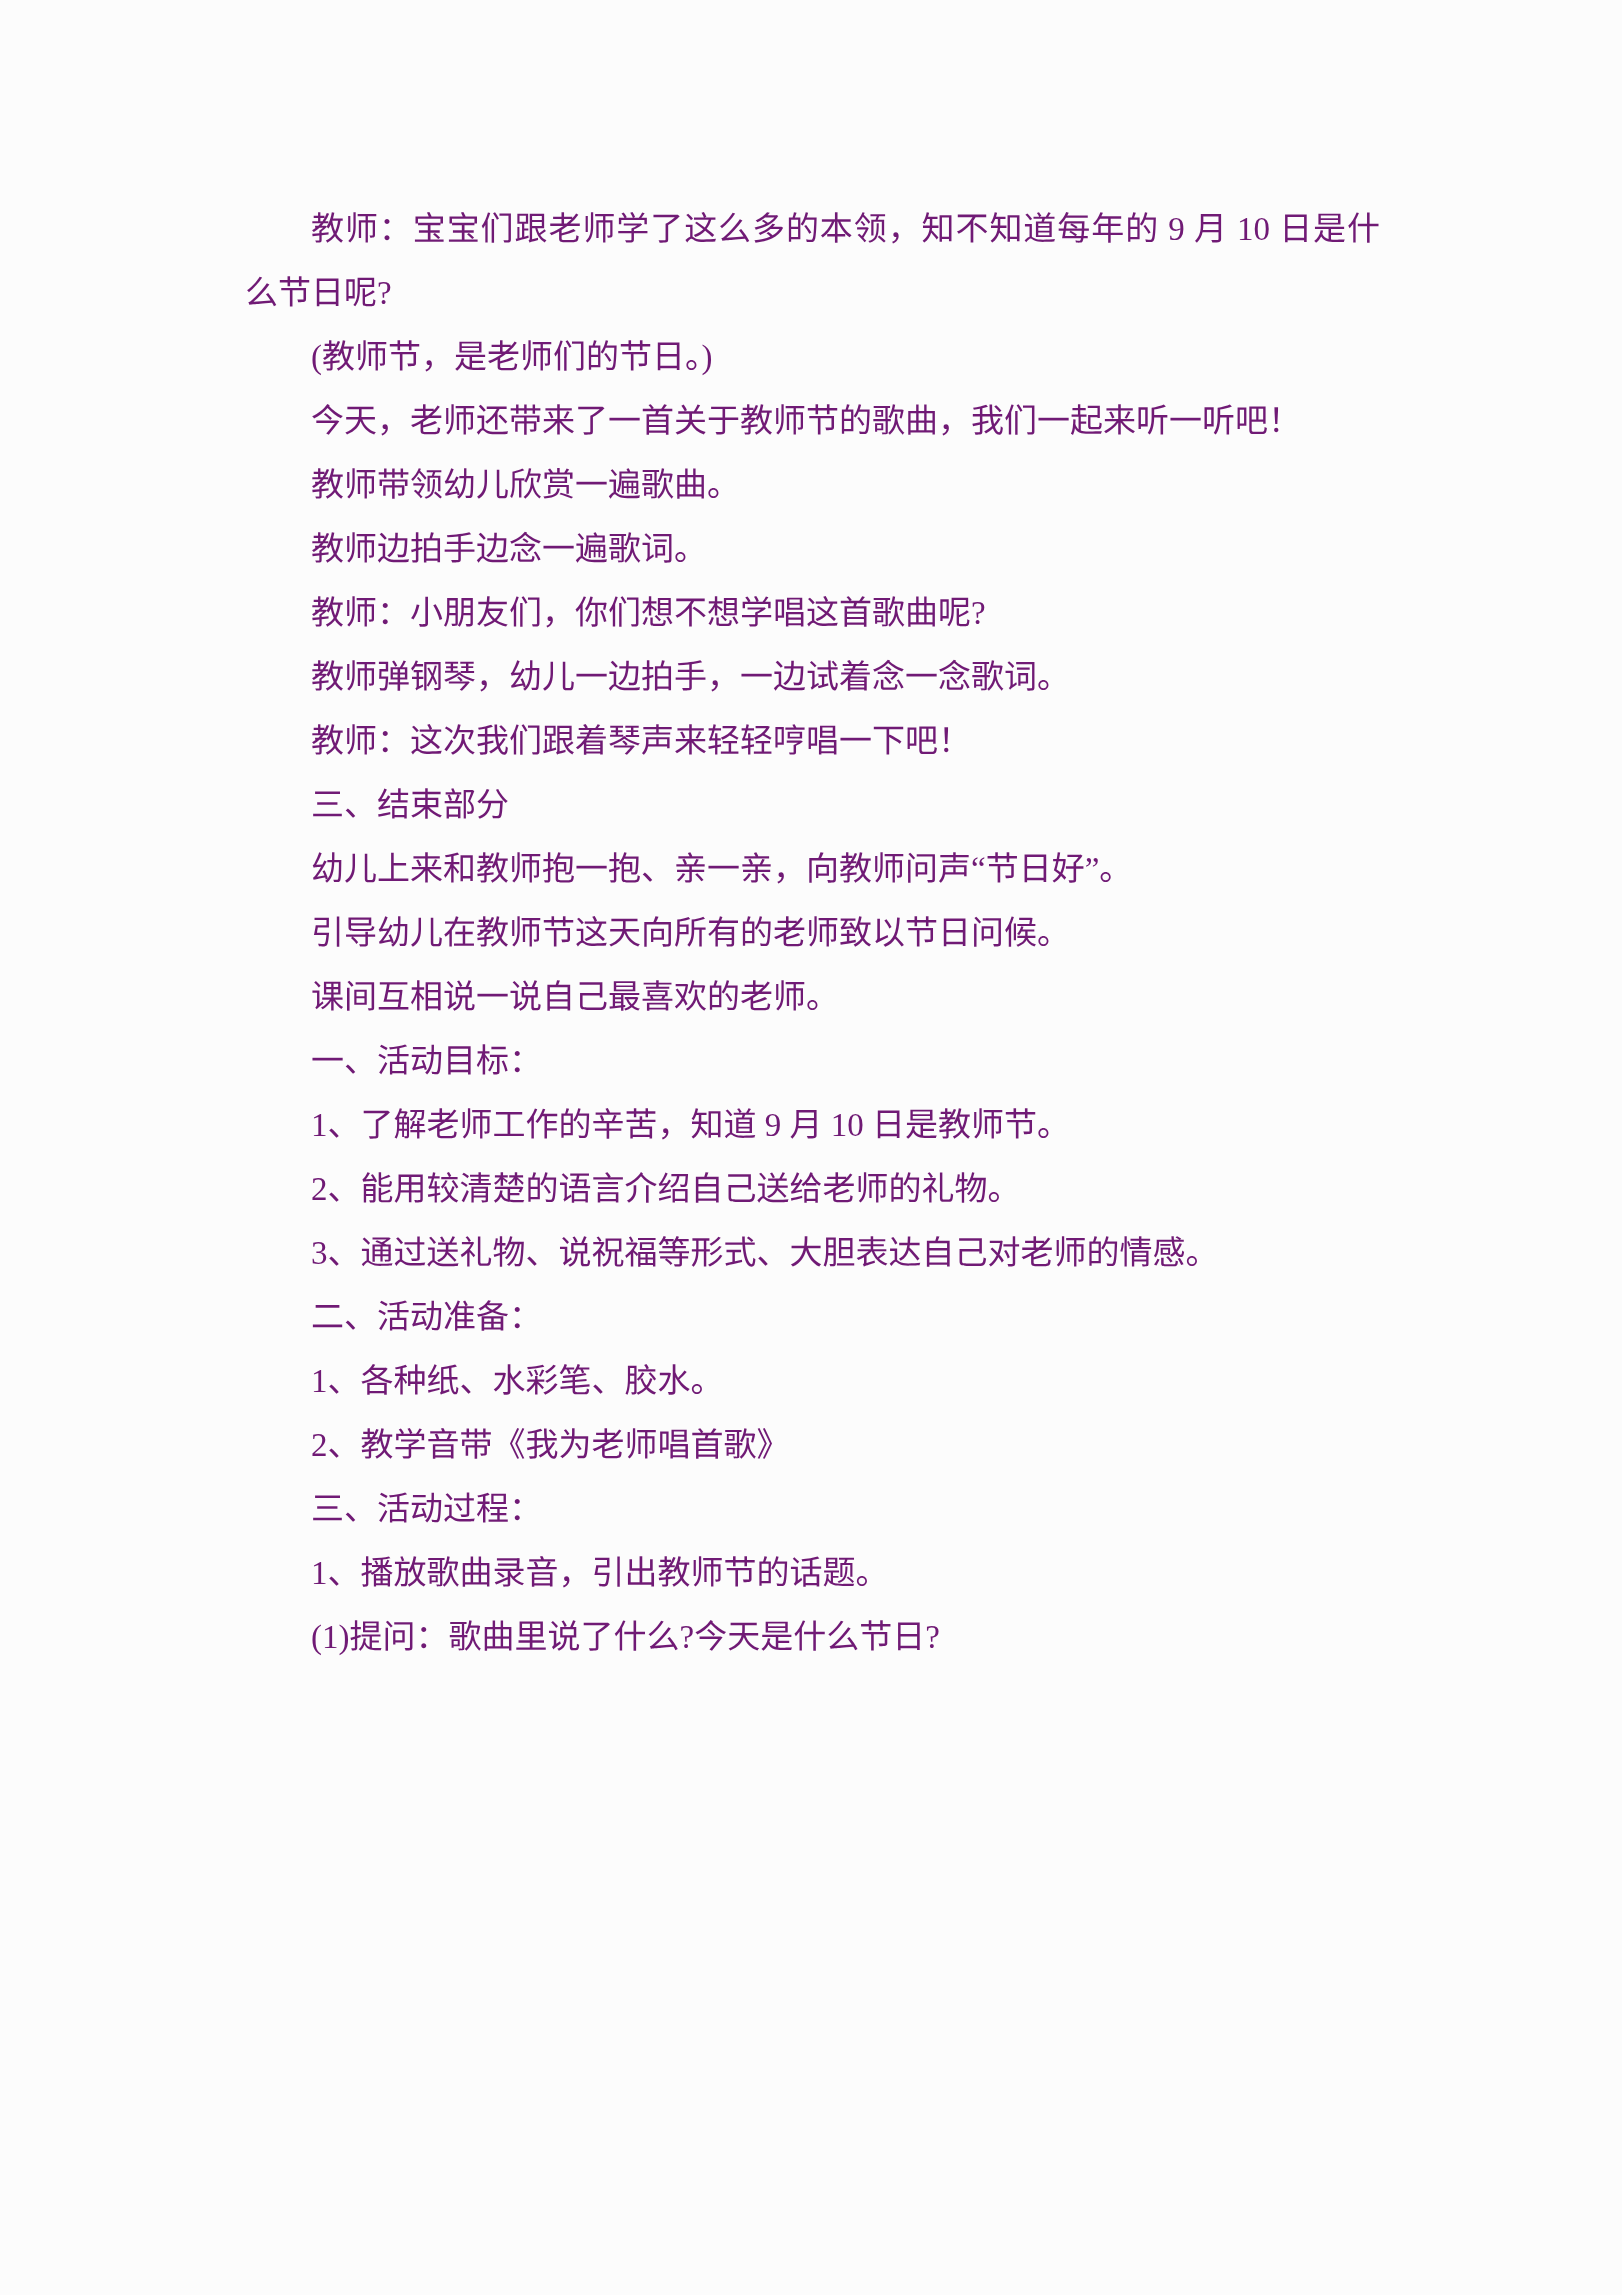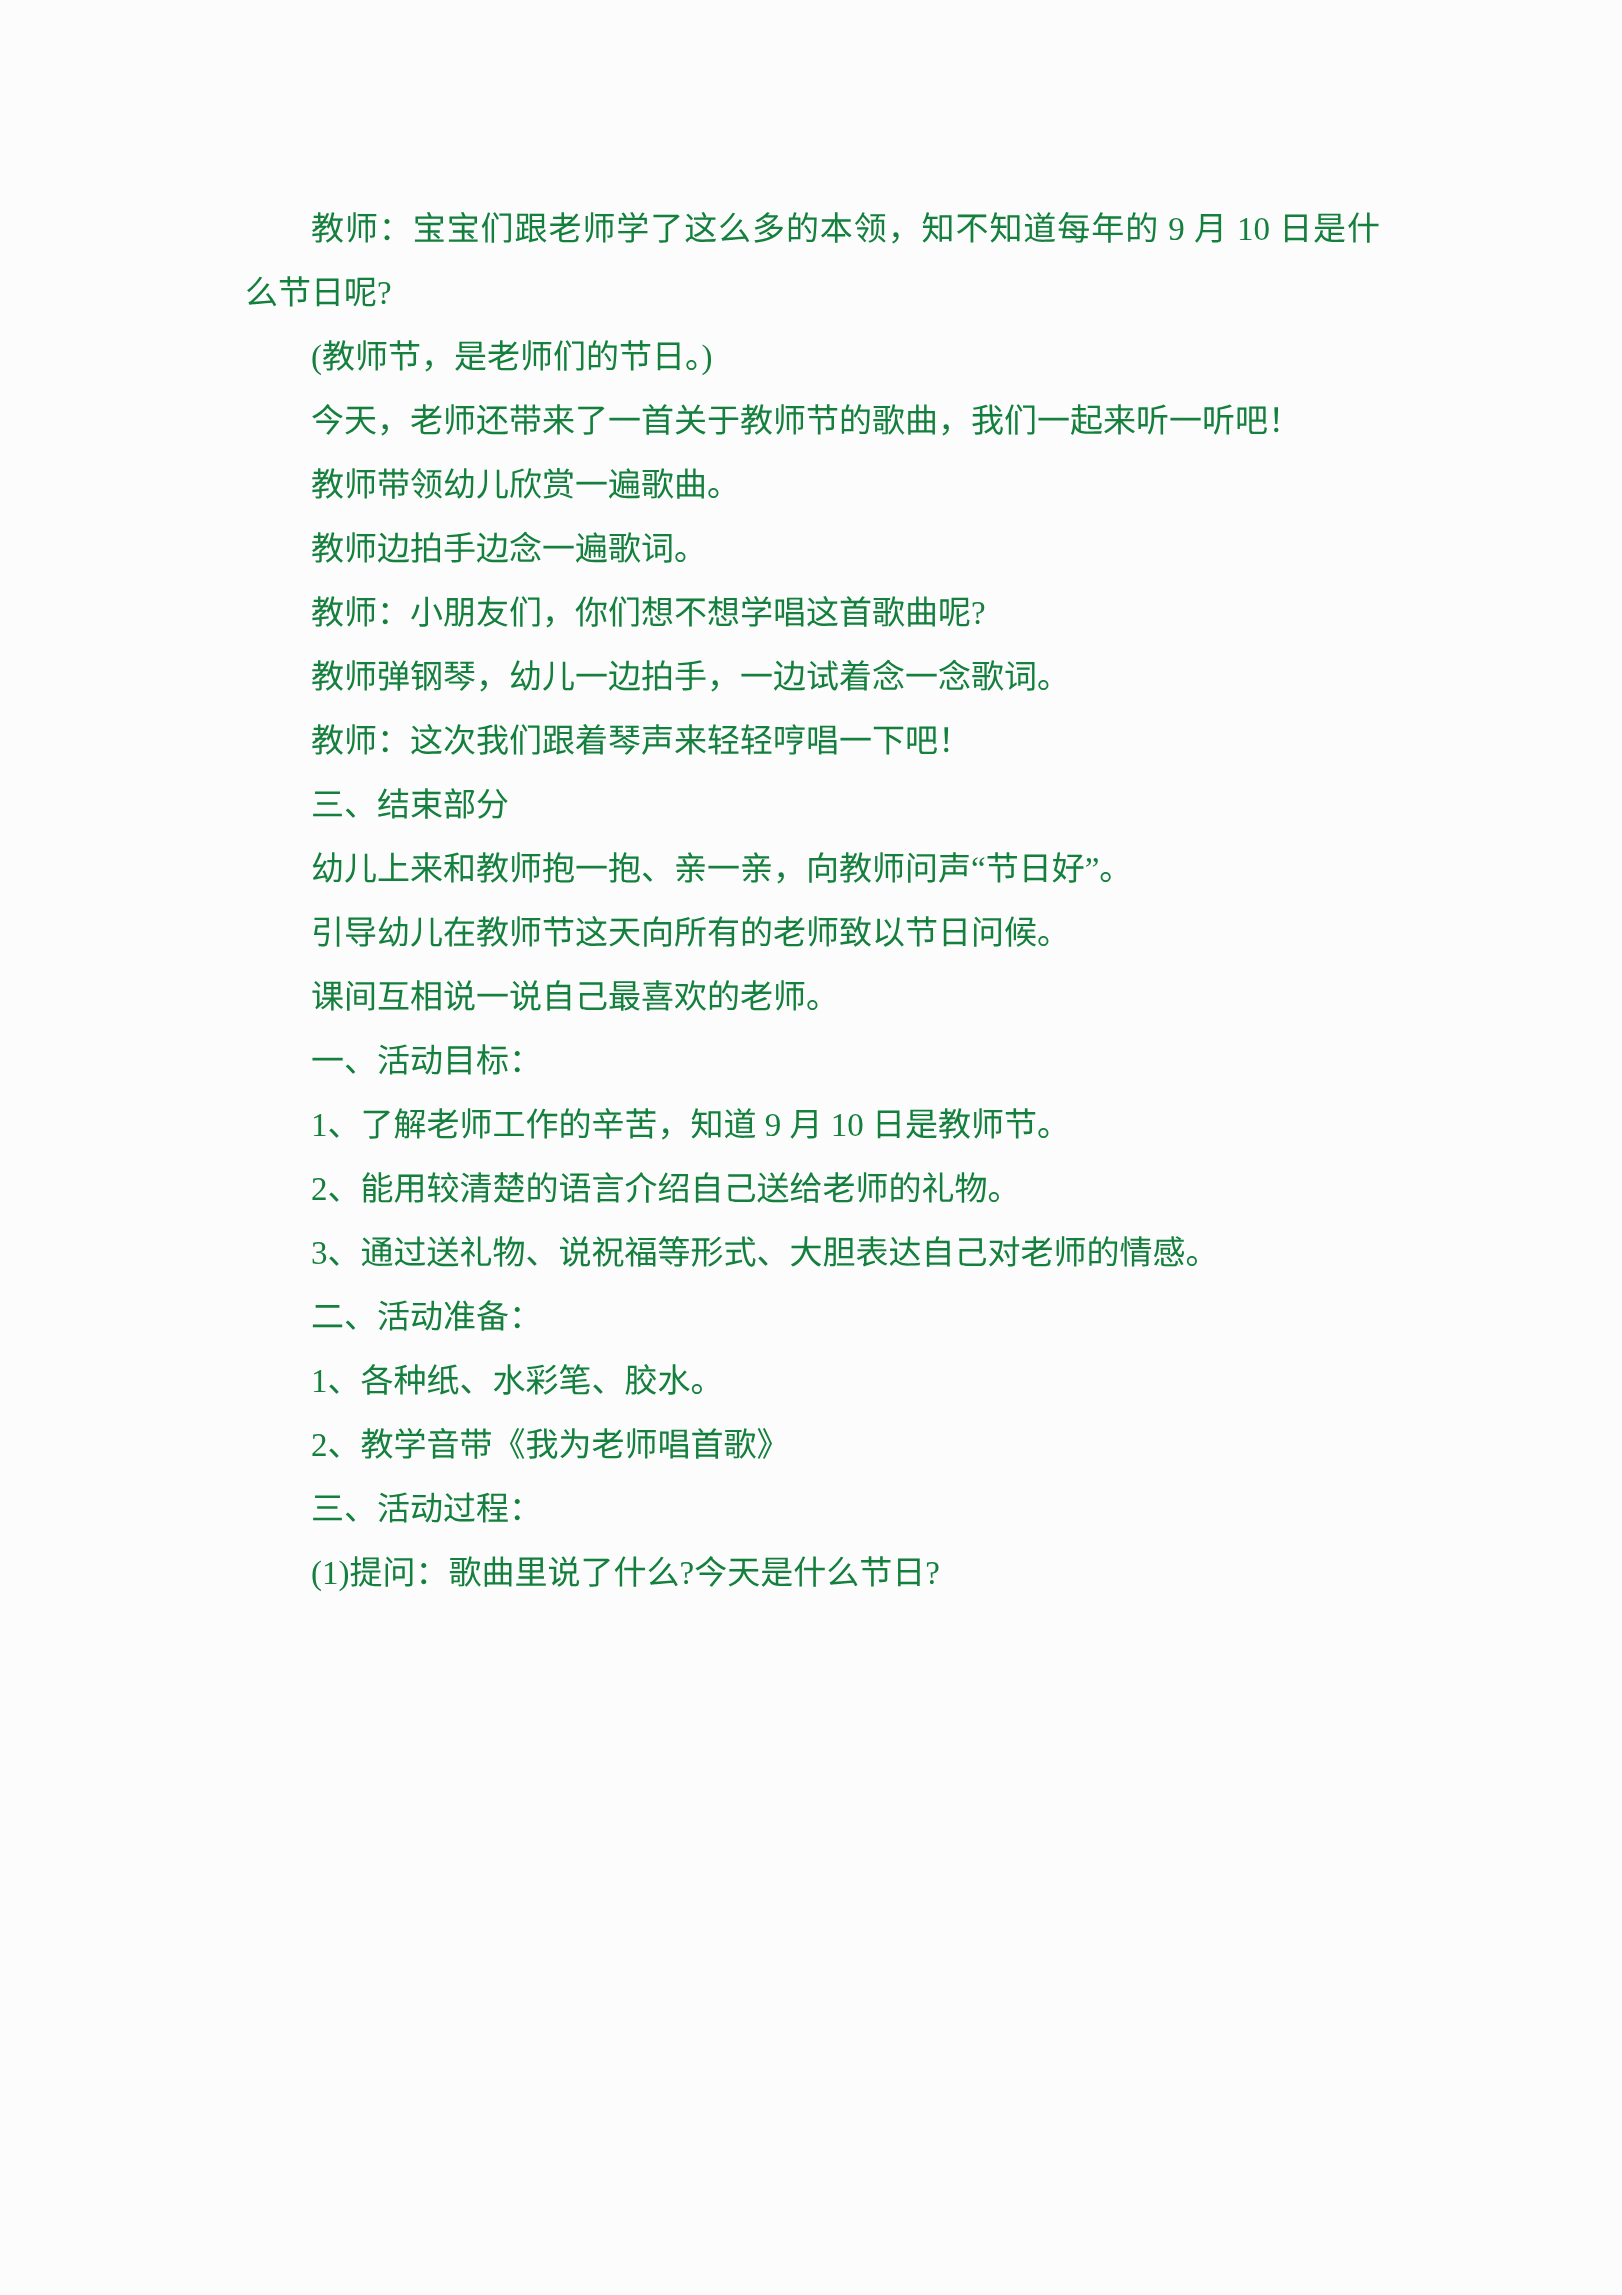--- a/index.html
+++ b/index.html
@@ -14,21 +14,21 @@
   }
   .page {
     box-sizing: border-box;
     width: 1623px;
     height: 2295px;
     background: #fcfcfc;
     padding: 197px 243px 0 245px;
     font-family: "Liberation Serif", "DejaVu Serif", serif;
     font-size: 33px;
     line-height: 64px;
-    color: #15803d;
+    color: #701a75;
   }
   .page p {
     margin: 0;
     padding: 0;
     text-indent: 2em;
     text-align: justify;
     word-break: break-all;
     font-kerning: none;
   }
 </style>
@@ -49,15 +49,16 @@
   <p>引导幼儿在教师节这天向所有的老师致以节日问候。</p>
   <p>课间互相说一说自己最喜欢的老师。</p>
   <p>一、活动目标：</p>
   <p>1、了解老师工作的辛苦，知道 9 月 10 日是教师节。</p>
   <p>2、能用较清楚的语言介绍自己送给老师的礼物。</p>
   <p>3、通过送礼物、说祝福等形式、大胆表达自己对老师的情感。</p>
   <p>二、活动准备：</p>
   <p>1、各种纸、水彩笔、胶水。</p>
   <p>2、教学音带《我为老师唱首歌》</p>
   <p>三、活动过程：</p>
+  <p>1、播放歌曲录音，引出教师节的话题。</p>
   <p>(1)提问：歌曲里说了什么?今天是什么节日?</p>
 </div>
 
 
 </body></html>

